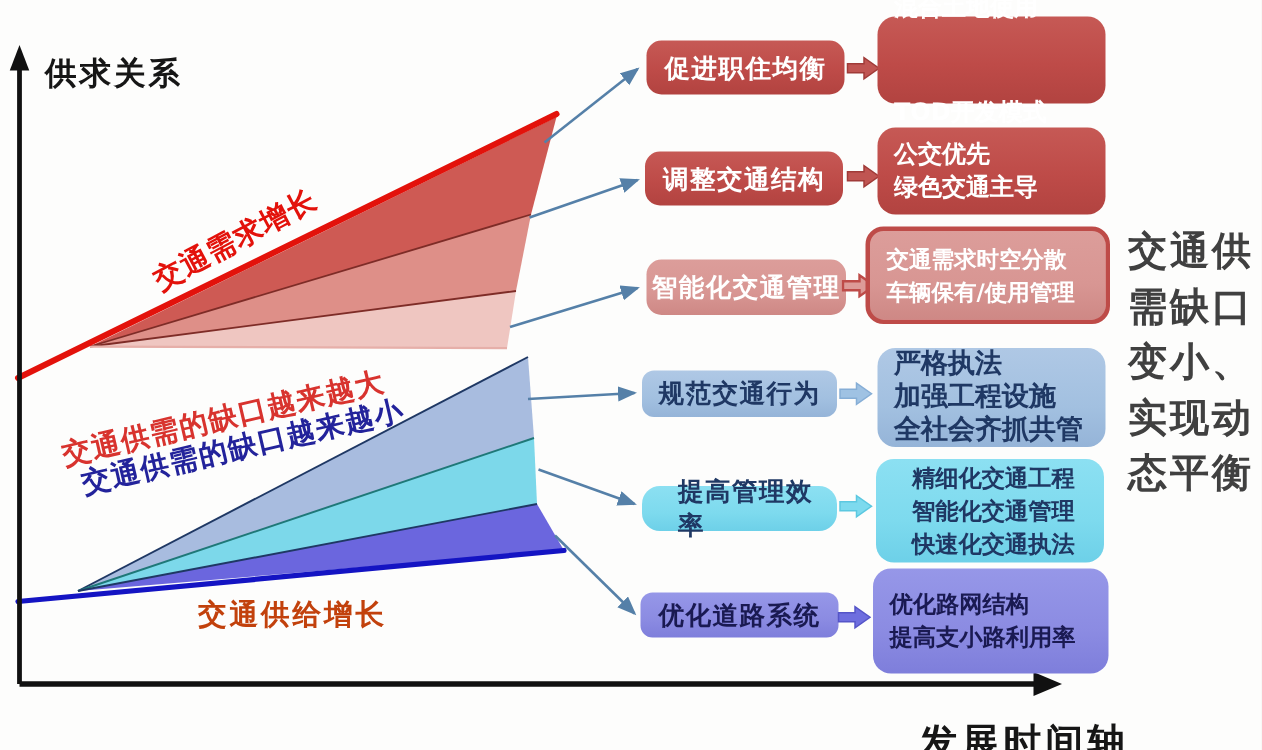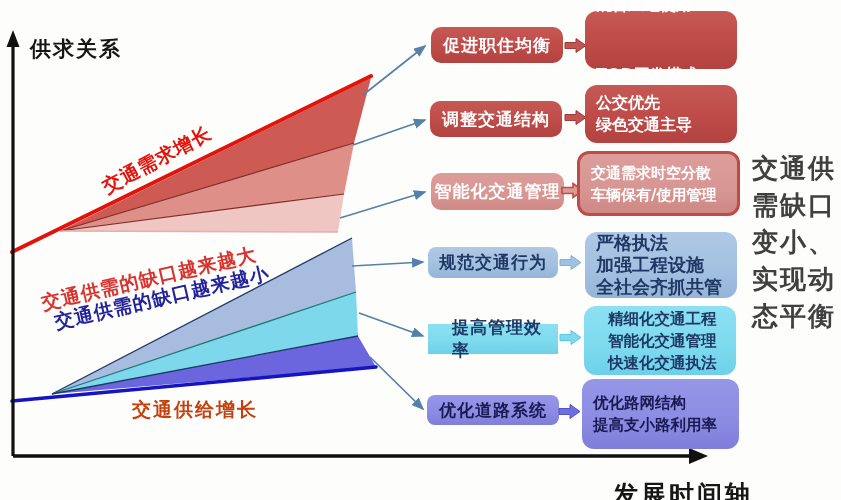--- a/index.html
+++ b/index.html
@@ -28,21 +28,21 @@
   .bg-red{background:linear-gradient(180deg,#C65955 0%,#BE4B48 55%,#B24340 100%);color:#fff;}
   .bg-pink{background:linear-gradient(180deg,#DC9D9A 0%,#D89693 60%,#CE8885 100%);color:#fff;}
   .bg-pink-border{border:3px solid #BE4B48;}
   .bg-blue{background:linear-gradient(180deg,#AFC8E5 0%,#A2C0E0 60%,#95B4D8 100%);color:#1F3864;}
   .bg-cyan{background:linear-gradient(180deg,#8CE0F2 0%,#7DDAEE 60%,#6DD0E8 100%);color:#1F3864;}
   .bg-purple{background:linear-gradient(180deg,#9697E8 0%,#8B8BE2 60%,#7E7EDB 100%);color:#1A1A52;}
   .m1{left:431px;top:27px;width:132px;height:36px;}
   .m2{left:430px;top:101px;width:132px;height:36px;}
   .m3{left:431px;top:173px;width:133px;height:37px;}
   .m4{left:428px;top:247px;width:130px;height:31px;border-radius:8px;}
-  .m5{left:428px;top:324px;width:130px;height:30px;border-radius:0;padding-left:24px;}
+  .m5{left:428px;top:324px;width:130px;height:30px;border-radius:12px;padding-left:24px;}
   .m6{left:427px;top:395px;width:132px;height:30px;border-radius:8px;}
   .d1{left:585px;top:11px;width:152px;height:58px;font-size:16px;gap:48px;}
   .d2{left:585px;top:85px;width:152px;height:58px;font-size:16px;text-align:center;}
   .d3{left:577px;top:151px;width:163px;height:65px;font-size:15px;color:#fff;}
   .d4{left:585px;top:232px;width:152px;height:66px;font-size:18px;}
   .d5{left:584px;top:306px;width:152px;height:69px;font-size:15.5px;padding-left:24px;}
   .d6{left:582px;top:379px;width:157px;height:70px;font-size:15.5px;}
   .blk{position:absolute;}
   .b1{left:564px;top:37px;} .b2{left:564px;top:109px;} .b3{left:561px;top:182px;}
   .b4{left:559px;top:254px;} .b5{left:559px;top:329px;} .b6{left:558px;top:403px;}

